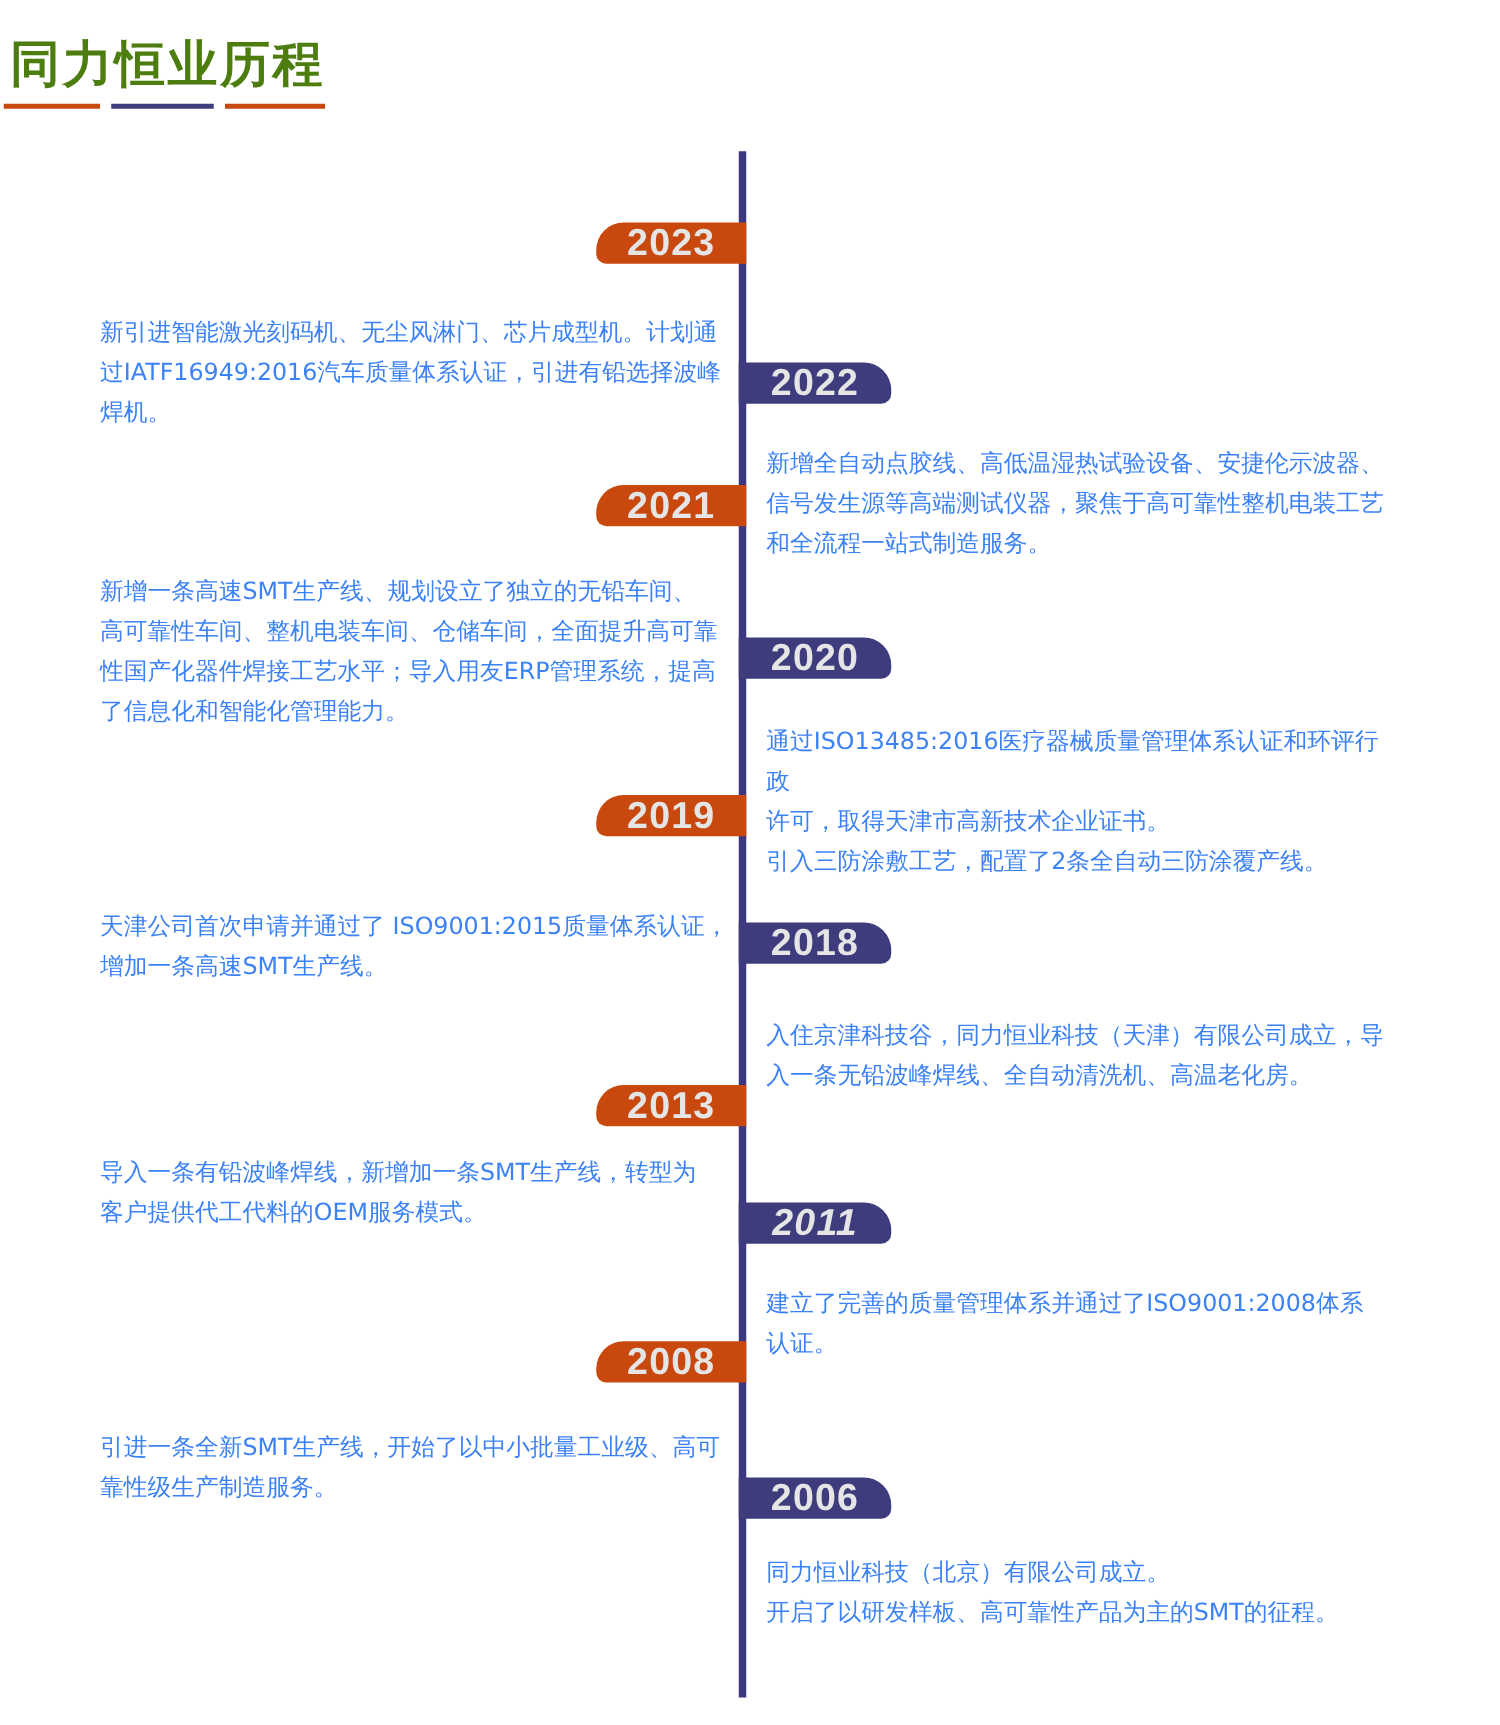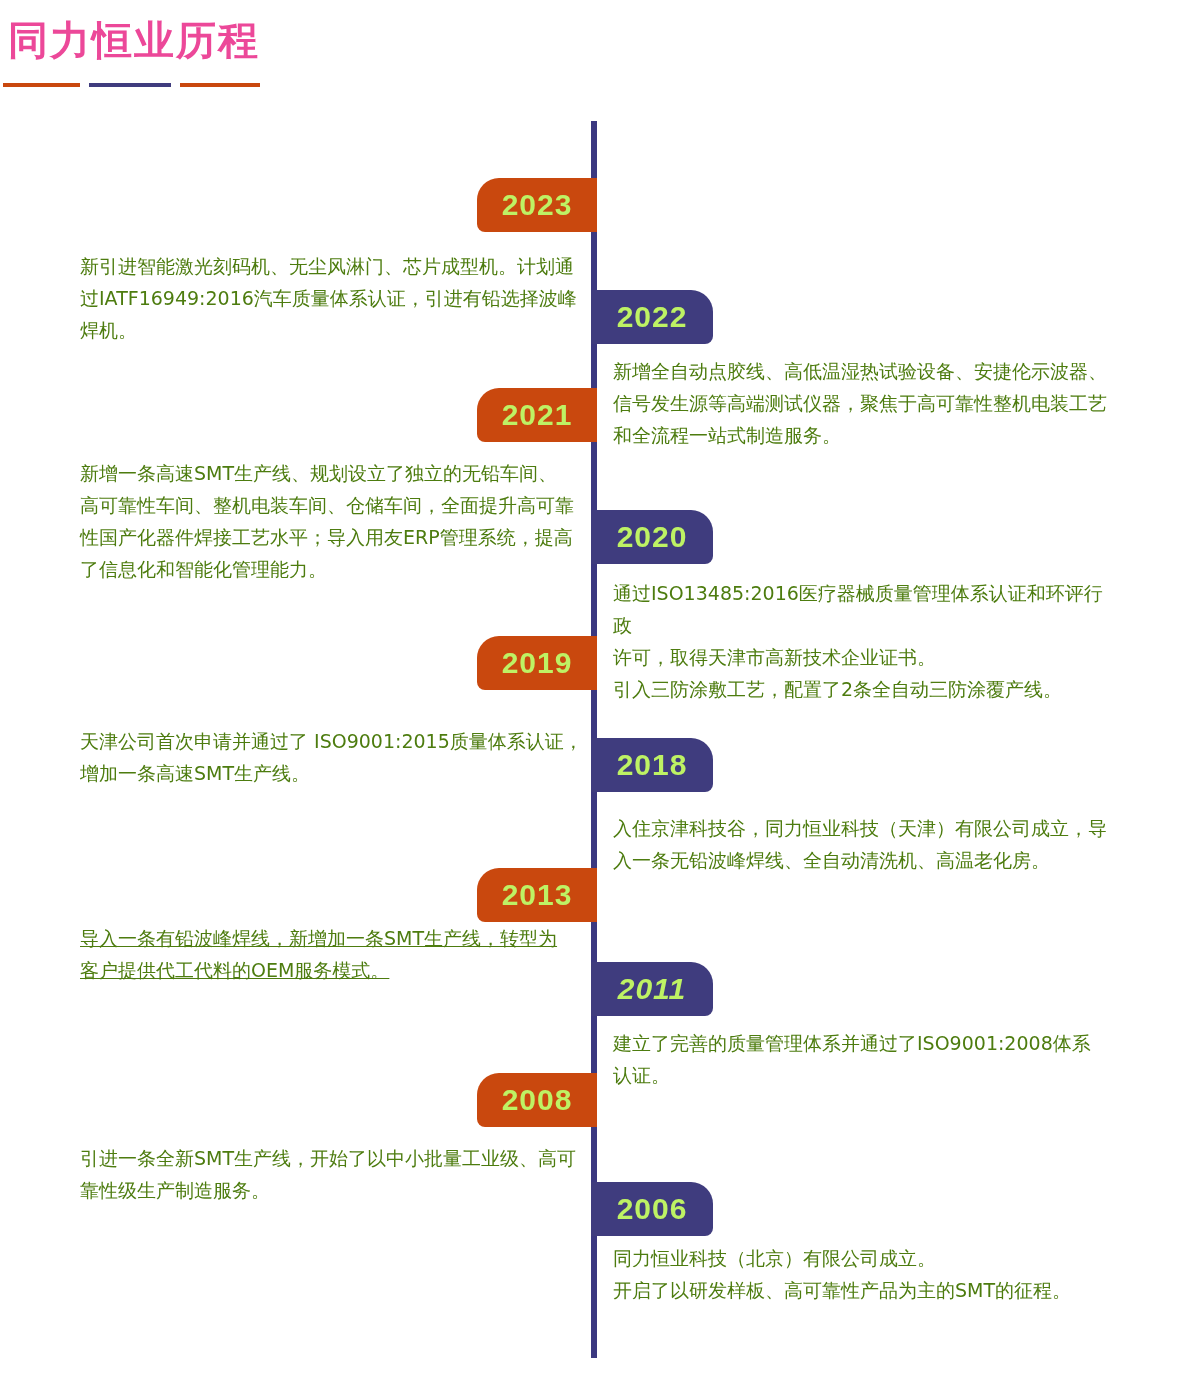--- a/index.html
+++ b/index.html
@@ -5,57 +5,57 @@
   html,body{margin:0;padding:0;background:#ffffff;}
   .page{
     position:relative;
     width:1200px;height:1380px;
     background:#ffffff;
     font-family:"DejaVu Sans","Liberation Sans",sans-serif;
     overflow:hidden;
   }
   
   .page-title{
-    position:absolute;left:8px;top:14px;margin:0;
-    font-size:40px;font-weight:bold;color:#ec4899;
+    position:absolute;left:8px;top:26px;margin:0;
+    font-size:40px;font-weight:bold;color:#4d7c0f;
     letter-spacing:2px;line-height:52px;
   }
   .title-underline{position:absolute;left:0;top:83px;height:4px;width:300px;}
   .title-underline .seg{position:absolute;top:0;height:4px;}
   .seg-1{left:3px;width:77px;background:#c9480e;}
   .seg-2{left:89px;width:82px;background:#3f3c7e;}
   .seg-3{left:180px;width:80px;background:#c9480e;}
 
   
   .tl-axis{
     position:absolute;left:591px;top:121px;
     width:6px;height:1237px;background:#3b3880;
   }
 
   
   .badge{
-    position:absolute;height:54px;
+    position:absolute;height:33px;
     display:flex;align-items:center;justify-content:center;
-    color:#bef264;font-weight:bold;font-size:30px;
+    color:#e5e5e5;font-weight:bold;font-size:30px;
     font-family:"Liberation Sans","DejaVu Sans",sans-serif;
     letter-spacing:1px;
   }
   .badge.left{
     left:477px;width:120px;background:#c9480e;
     border-radius:22px 0 0 8px;
   }
   .badge.right{
     left:591px;width:122px;background:#3f3c7e;
     border-radius:0 22px 8px 0;
   }
 
   
   .milestone{
     position:absolute;
-    font-size:19px;line-height:32px;color:#4d7c0f;
+    font-size:19px;line-height:32px;color:#3b82f6;
     white-space:pre-line;
     text-align:left;
   }
   .milestone.left{left:80px;width:515px;}
   .milestone.right{left:613px;width:505px;}
 </style>
 </head>
 <body>
 
 <div class="page">
@@ -88,21 +88,21 @@
       <div class="milestone right" style="top: 577px;">通过ISO13485:2016医疗器械质量管理体系认证和环评行政
 许可，取得天津市高新技术企业证书。
 引入三防涂敷工艺，配置了2条全自动三防涂覆产线。</div>
       <div class="badge left" style="top: 636px;">2019</div>
       <div class="milestone left" style="top: 725px;">天津公司首次申请并通过了 ISO9001:2015质量体系认证，
 增加一条高速SMT生产线。</div>
       <div class="badge right" style="top: 738px;">2018</div>
       <div class="milestone right" style="top: 812px;">入住京津科技谷，同力恒业科技（天津）有限公司成立，导
 入一条无铅波峰焊线、全自动清洗机、高温老化房。</div>
       <div class="badge left" style="top: 868px;">2013</div>
-      <div class="milestone left" style="top: 922px; text-decoration: underline;">导入一条有铅波峰焊线，新增加一条SMT生产线，转型为
+      <div class="milestone left" style="top: 922px;">导入一条有铅波峰焊线，新增加一条SMT生产线，转型为
 客户提供代工代料的OEM服务模式。</div>
       <div class="badge right" style="top: 962px; font-style: italic;">2011</div>
       <div class="milestone right" style="top: 1027px;">建立了完善的质量管理体系并通过了ISO9001:2008体系
 认证。</div>
       <div class="badge left" style="top: 1073px;">2008</div>
       <div class="milestone left" style="top: 1142px;">引进一条全新SMT生产线，开始了以中小批量工业级、高可
 靠性级生产制造服务。</div>
       <div class="badge right" style="top: 1182px;">2006</div>
       <div class="milestone right" style="top: 1242px;">同力恒业科技（北京）有限公司成立。
 开启了以研发样板、高可靠性产品为主的SMT的征程。</div>

